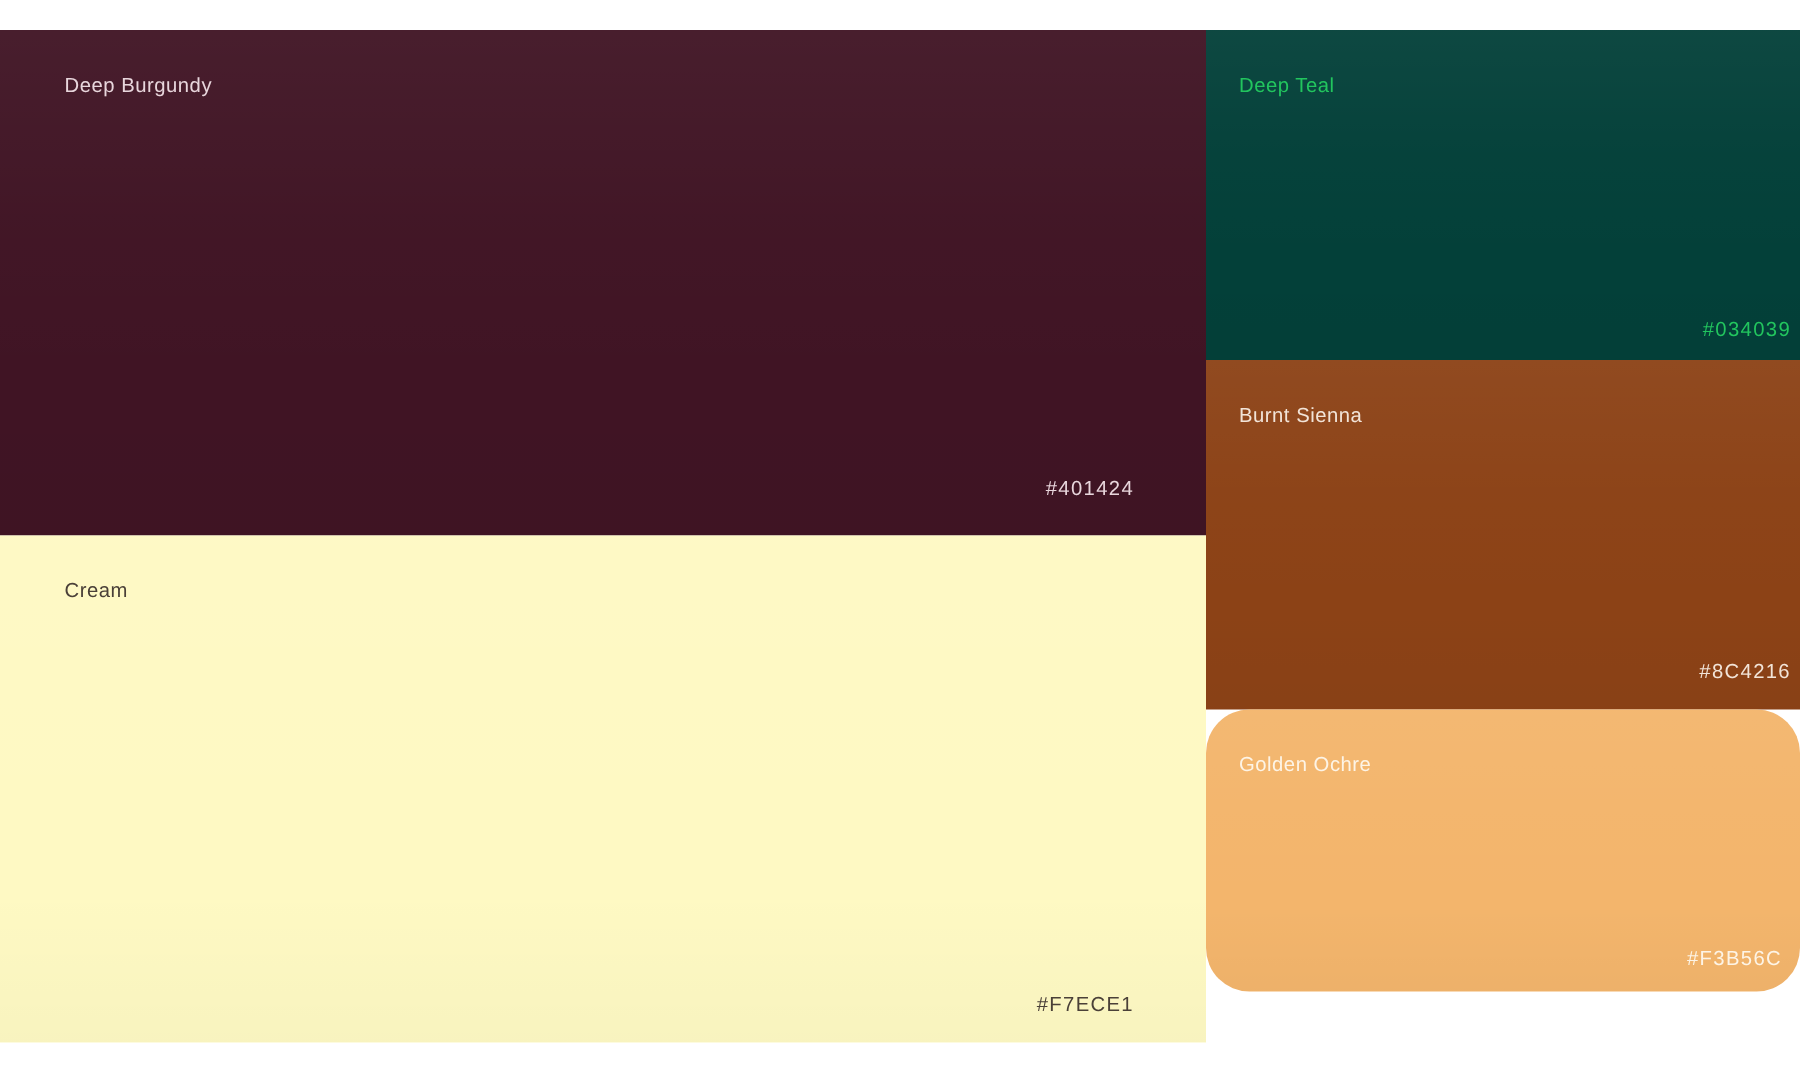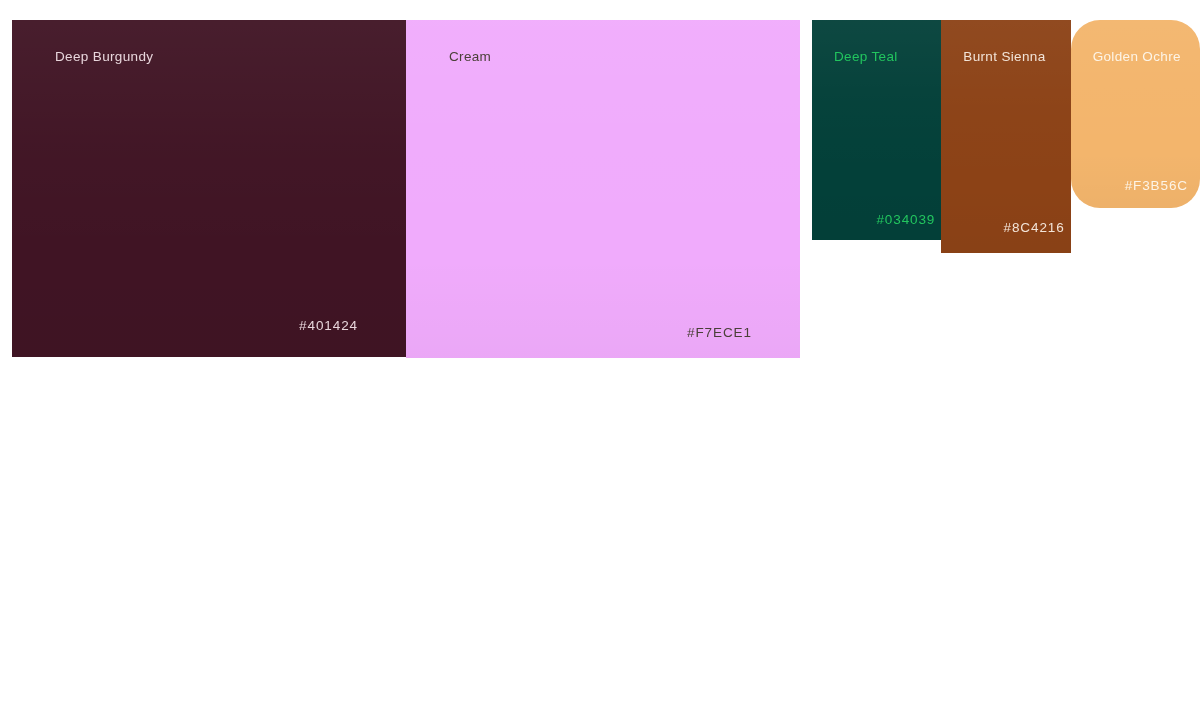--- a/index.html
+++ b/index.html
@@ -20,22 +20,22 @@
     left: 0;
     top: 20px;
     width: 1200px;
     height: 675px;
     display: flex;
     flex-direction: row;
   }
 
   .column {
     display: flex;
+    flex-direction: column;
     height: 100%;
-    padding-left: 12px;
   }
   .column-left  { width: 804px; }
   .column-right { width: 396px; }
 
   .swatch {
     position: relative;
     width: 100%;
     box-sizing: border-box;
     overflow: hidden;
   }
@@ -97,21 +97,21 @@
 
 <div id="palette">
 
   <div class="column column-left">
 
     <div class="swatch sw-burgundy" style="background-color: rgb(64, 20, 36); color: rgb(232, 214, 220);">
       <span class="swatch-name">Deep Burgundy</span>
       <span class="swatch-hex">#401424</span>
     </div>
 
-    <div class="swatch sw-cream" style="background-color: #f0abfc; color: rgb(74, 64, 56);">
+    <div class="swatch sw-cream" style="background-color: #fef9c3; color: rgb(74, 64, 56);">
       <span class="swatch-name">Cream</span>
       <span class="swatch-hex">#F7ECE1</span>
     </div>
 
   </div>
 
   <div class="column column-right">
 
     <div class="swatch sw-teal" style="background-color: rgb(3, 64, 57); color: #22c55e;">
       <span class="swatch-name">Deep Teal</span>

